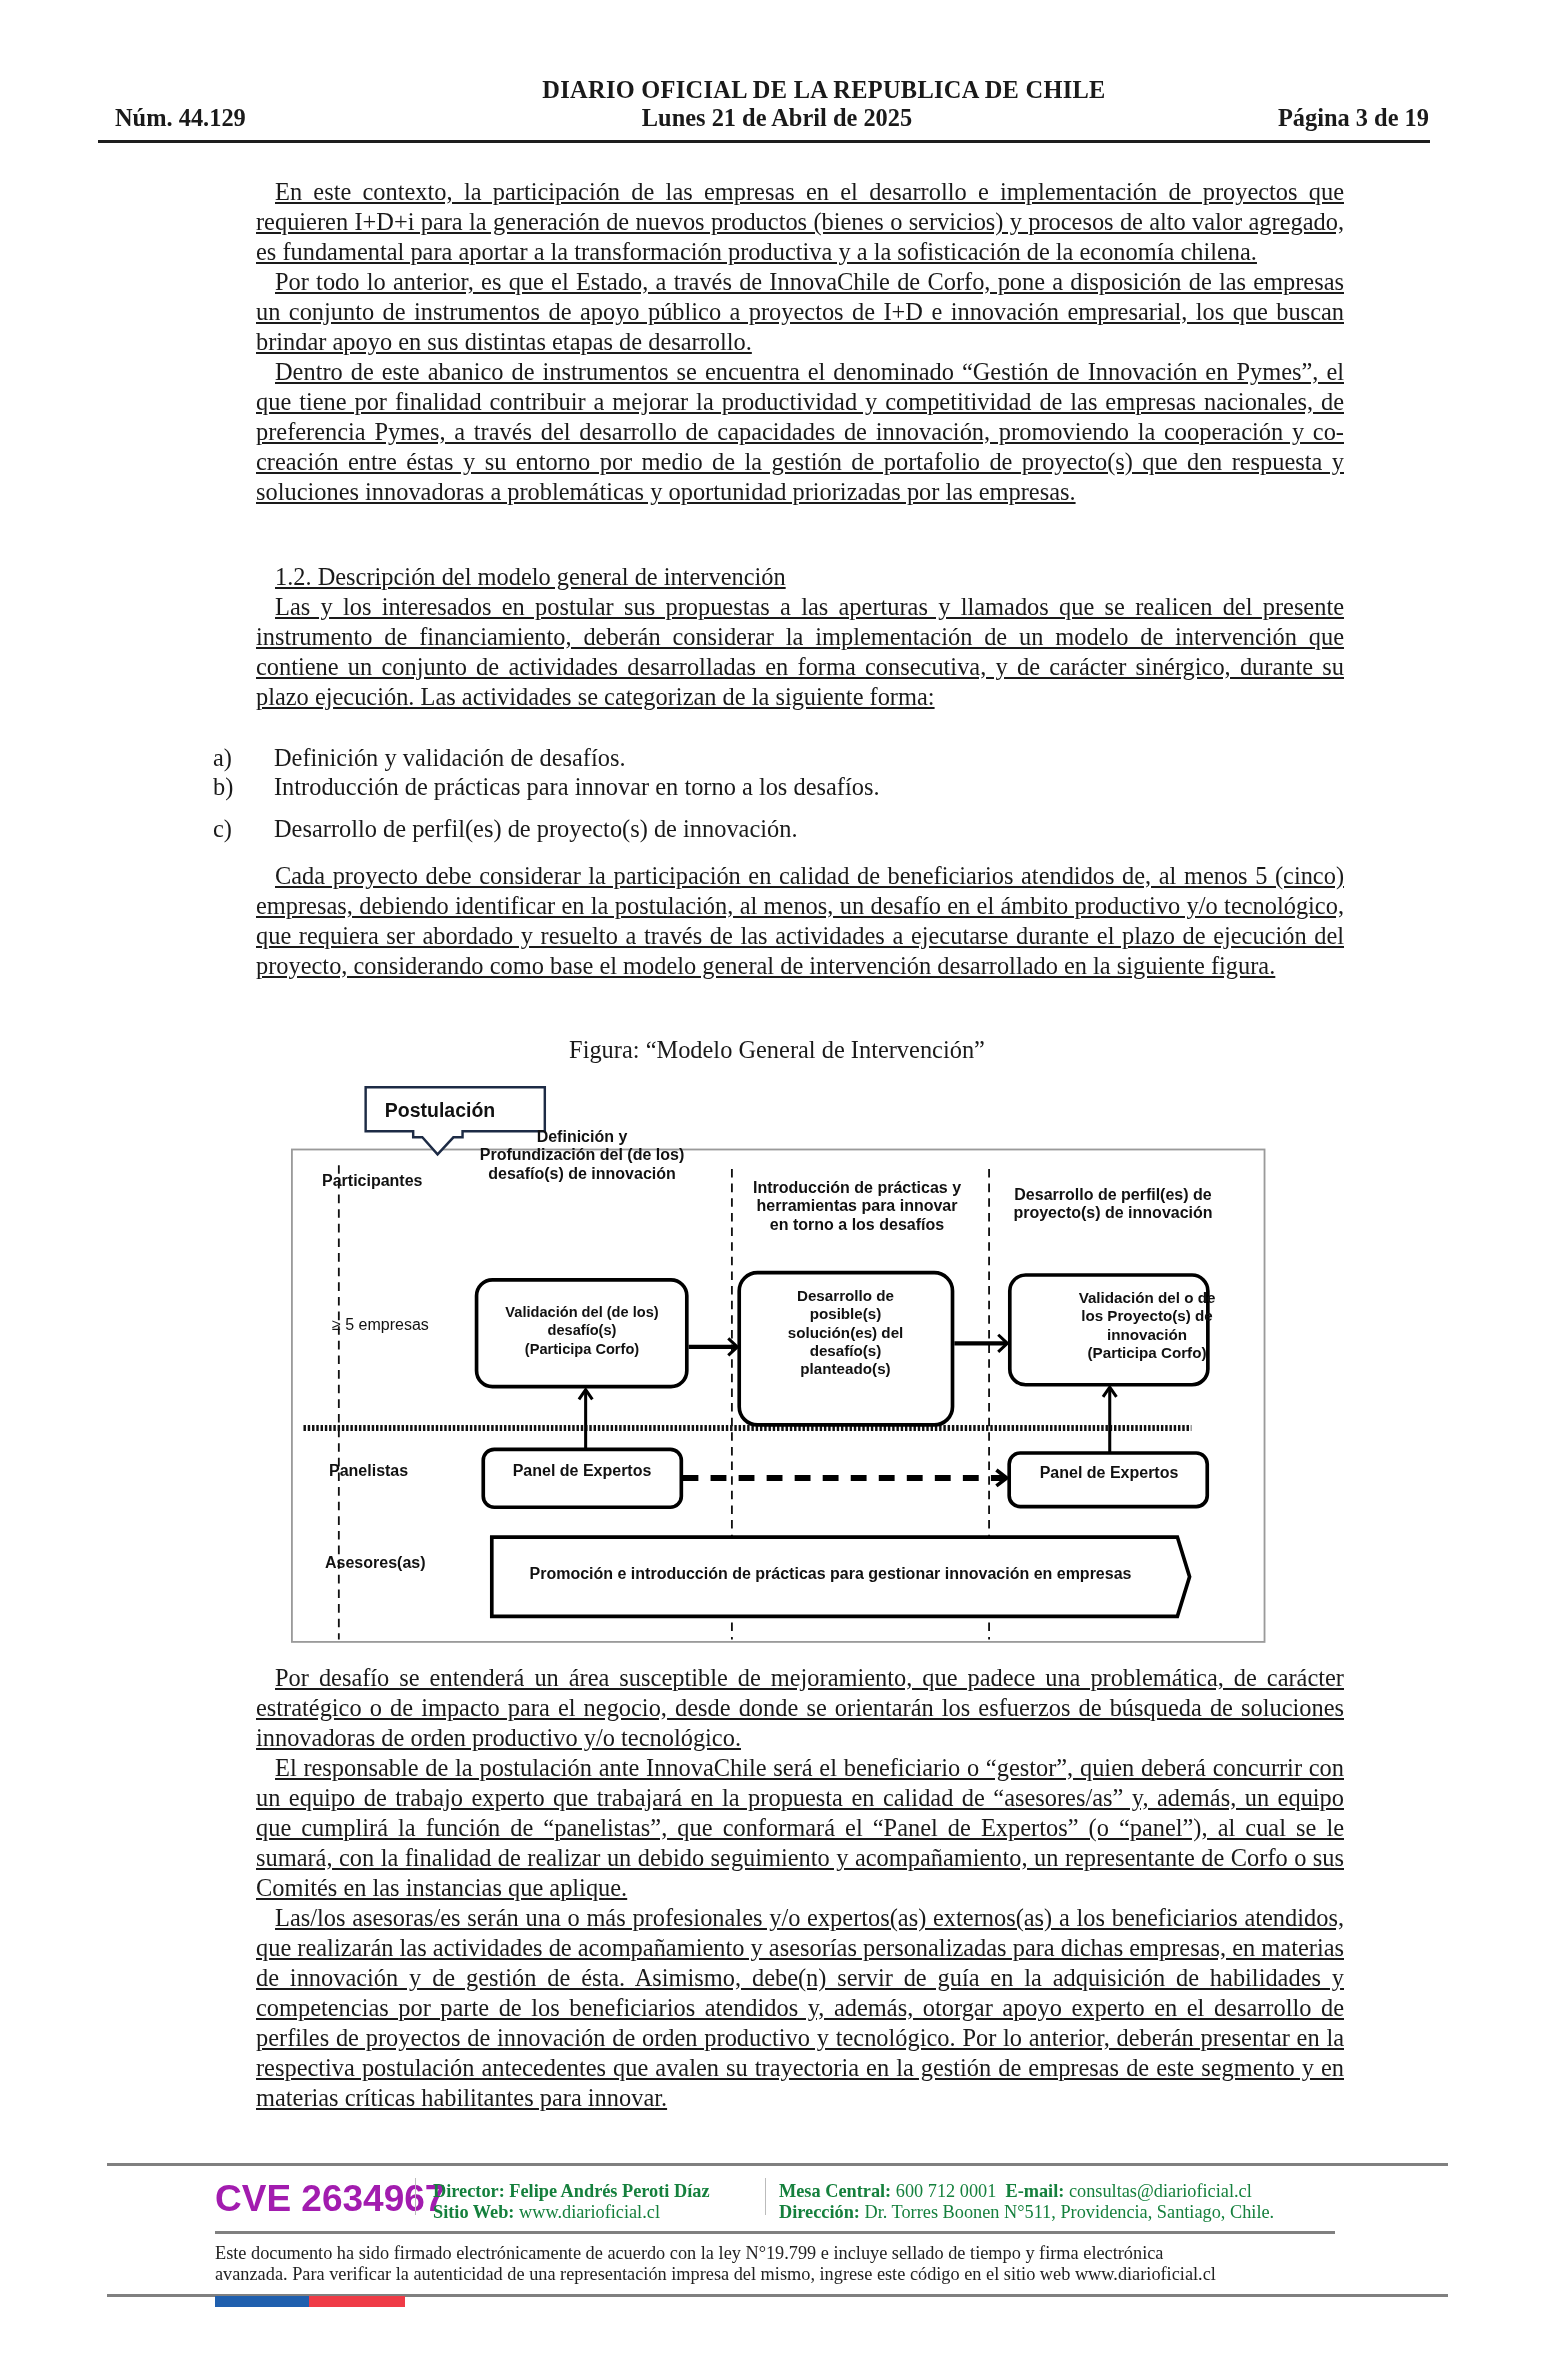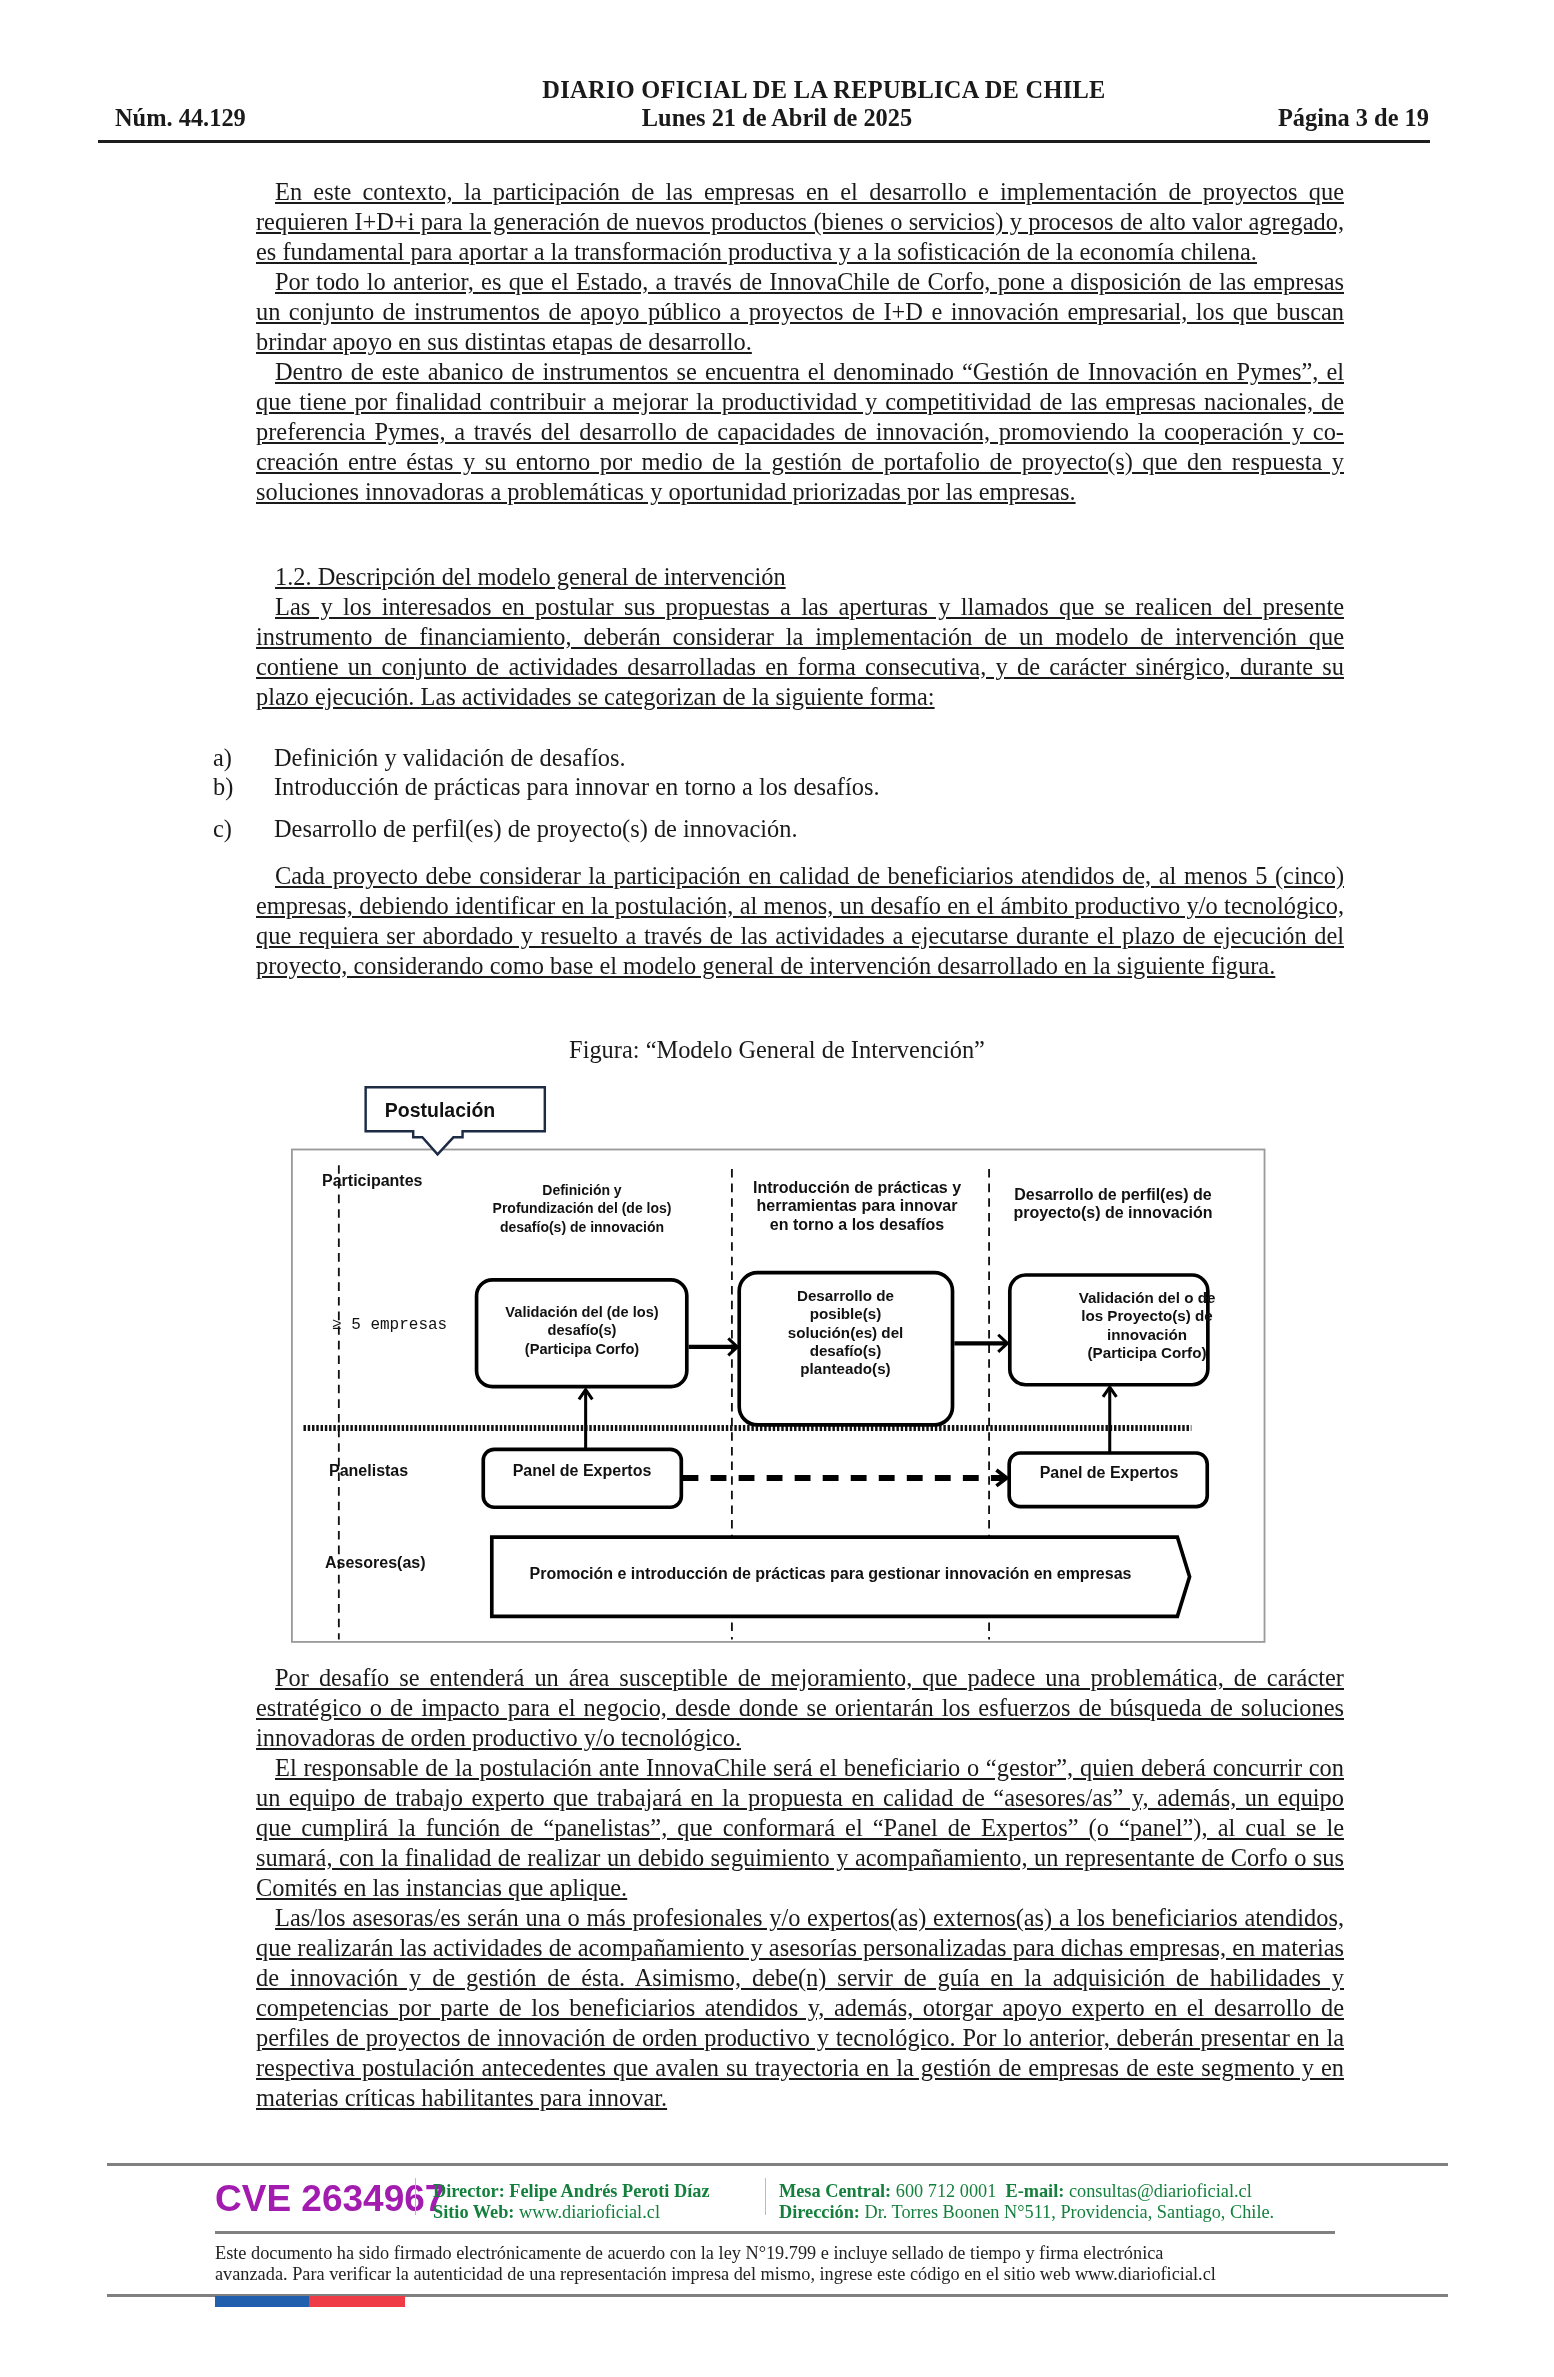--- a/index.html
+++ b/index.html
@@ -105,25 +105,25 @@
 
   <line x1="1120" y1="2425" x2="1650" y2="2425" stroke="#000" stroke-width="10" stroke-dasharray="26,20"></line>
   <path d="M1635,2412 L1652,2425 L1635,2438" fill="none" stroke="#000" stroke-width="6"></path>
 
   <path d="M807,2522 L1932,2522 L1952,2587 L1932,2652 L807,2652 Z" fill="#fff" stroke="#000" stroke-width="6"></path>
 </svg>
 
 <div class="dtext" style="left:366px; top:1099px; width:148px; font-size:19.5px;">Postulación</div>
 
 <div class="dlabel" style="left:322px; top:1172px;">Participantes</div>
-<div class="dlabel" style="left:332px; top:1316px; font-weight:normal;font-family:Liberation Mono, monospace;">≥ 5 empresas</div>
+<div class="dlabel" style="left:332px; top:1316px; font-weight:normal;">≥ 5 empresas</div>
 <div class="dlabel" style="left:329px; top:1462px;">Panelistas</div>
 <div class="dlabel" style="left:325px; top:1554px;">Asesores(as)</div>
 
-<div class="dtext" style="left:469px; top:1181px; width:226px; font-size:14px; line-height:18.3px;">
+<div class="dtext" style="left:469px; top:1128px; width:226px; font-size:16px; line-height:18.3px;">
   <div>Definición y</div>
   <div>Profundización del  (de los)</div>
   <div>desafío(s) de innovación</div>
 </div>
 <div class="dtext" style="left:738px; top:1179px; width:238px; font-size:16px; line-height:18.3px;">
   <div>Introducción de prácticas y</div>
   <div>herramientas para innovar</div>
   <div>en torno a los desafíos</div>
 </div>
 <div class="dtext" style="left:994px; top:1186px; width:238px; font-size:16px; line-height:18.3px;">

